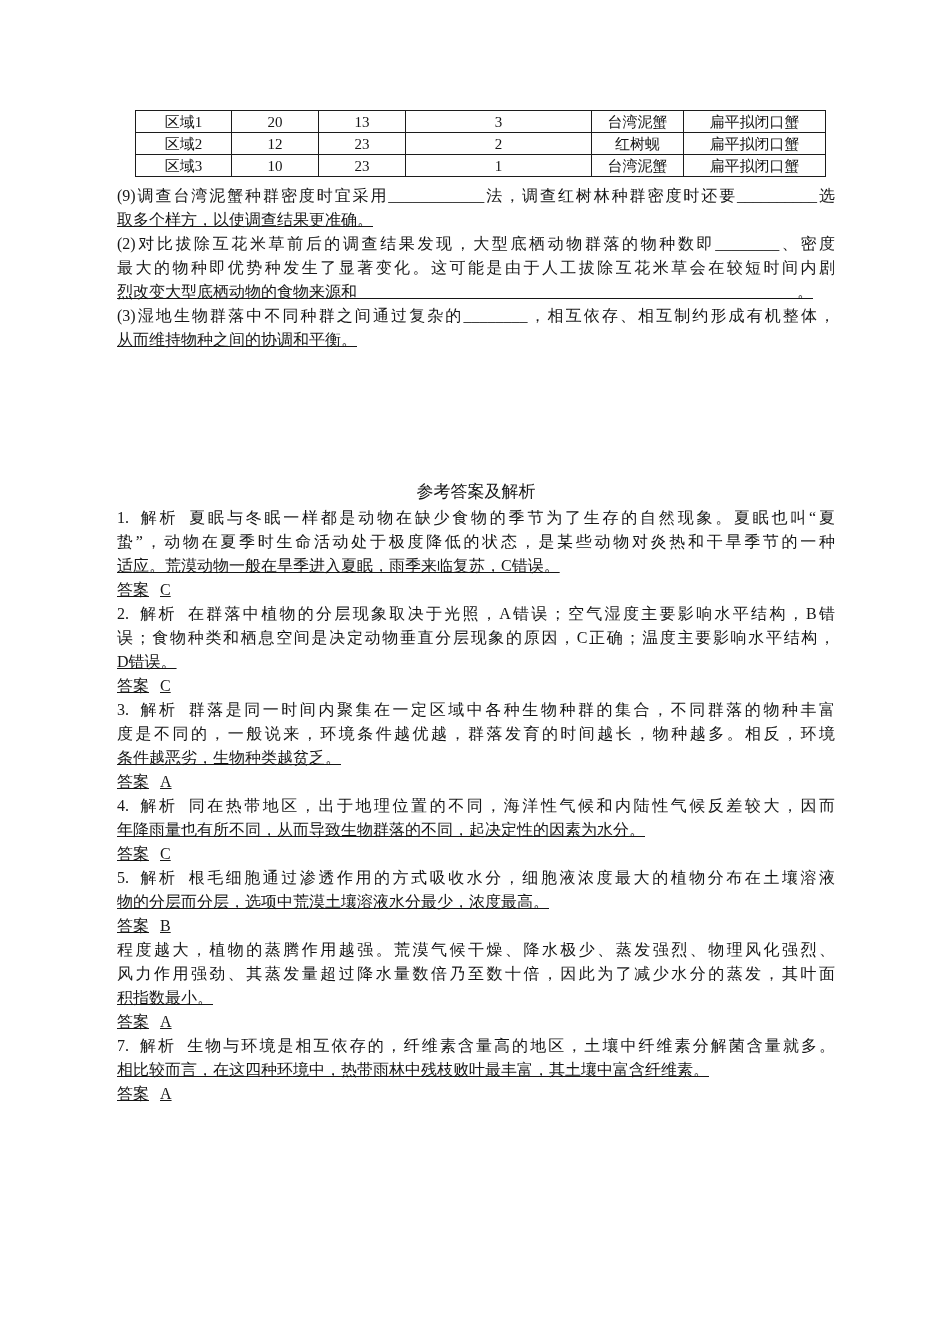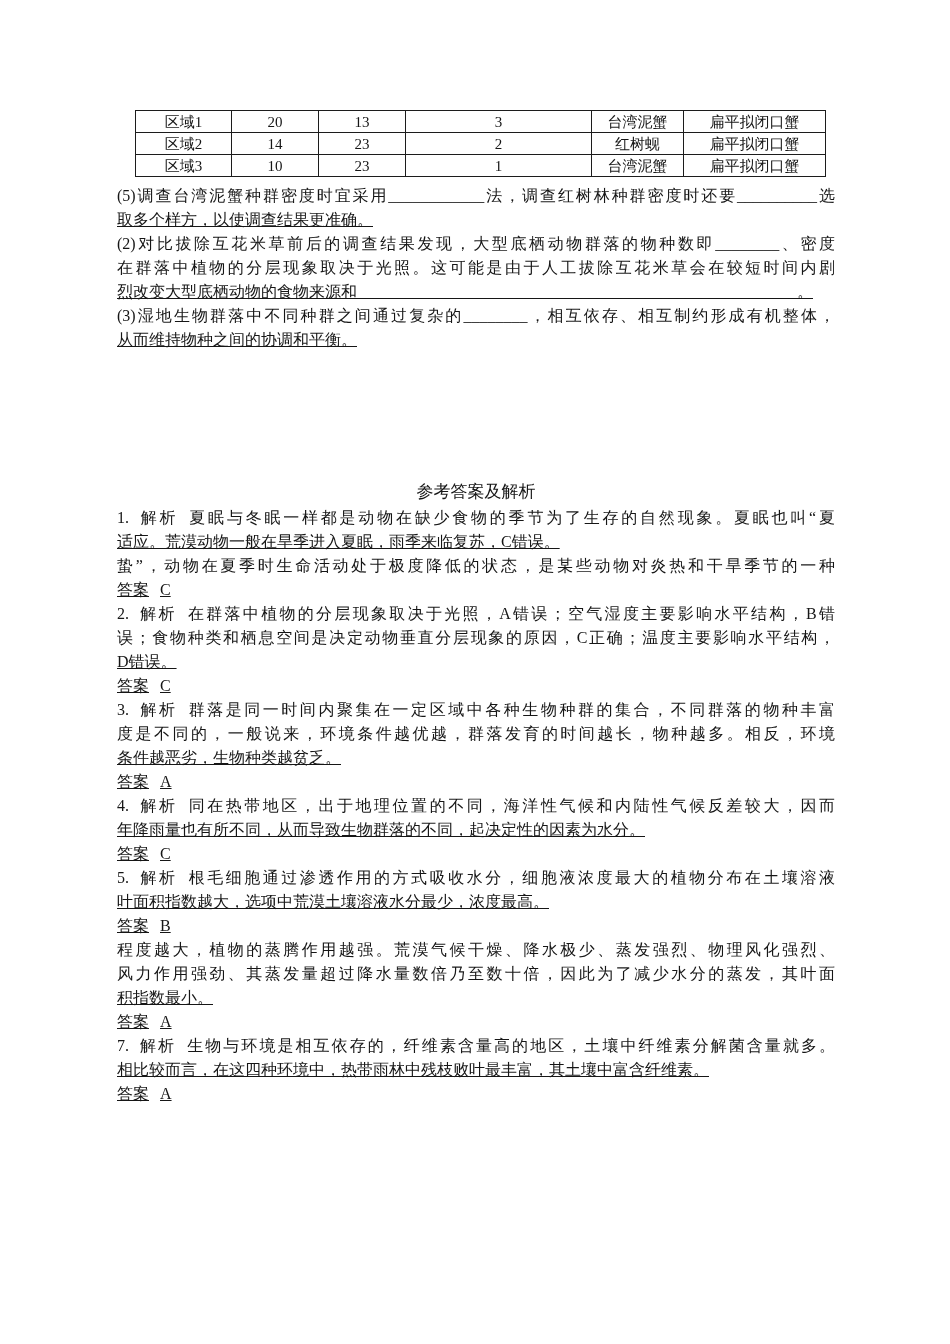--- a/index.html
+++ b/index.html
@@ -68,55 +68,55 @@
         <tr>
           <td>区域1</td>
           <td>20</td>
           <td>13</td>
           <td>3</td>
           <td>台湾泥蟹</td>
           <td>扁平拟闭口蟹</td>
         </tr>
         <tr>
           <td>区域2</td>
-          <td>14</td>
+          <td>12</td>
           <td>23</td>
           <td>2</td>
           <td>红树蚬</td>
           <td>扁平拟闭口蟹</td>
         </tr>
         <tr>
           <td>区域3</td>
           <td>10</td>
           <td>23</td>
           <td>1</td>
           <td>台湾泥蟹</td>
           <td>扁平拟闭口蟹</td>
         </tr>
       </tbody>
     </table>
 
     <div class="questions">
-      <div class="line">(5)调查台湾泥蟹种群密度时宜采用____________法，调查红树林种群密度时还要__________选</div>
+      <div class="line">(9)调查台湾泥蟹种群密度时宜采用____________法，调查红树林种群密度时还要__________选</div>
       <div class="line end">取多个样方，以使调查结果更准确。</div>
       <div class="line">(2)对比拔除互花米草前后的调查结果发现，大型底栖动物群落的物种数即________、密度</div>
-      <div class="line">在群落中植物的分层现象取决于光照。这可能是由于人工拔除互花米草会在较短时间内剧</div>
+      <div class="line">最大的物种即优势种发生了显著变化。这可能是由于人工拔除互花米草会在较短时间内剧</div>
       <div class="line end">烈改变大型底栖动物的食物来源和_______________________________________________________。</div>
       <div class="line">(3)湿地生物群落中不同种群之间通过复杂的________，相互依存、相互制约形成有机整体，</div>
       <div class="line end">从而维持物种之间的协调和平衡。</div>
     </div>
 
     <div class="heading">参考答案及解析</div>
 
     <div class="answers">
 
       <div class="ans-item">
         <div class="line"><span class="num">1.</span><span class="lbl">解析</span><span>夏眠与冬眠一样都是动物在缺少食物的季节为了生存的自然现象。夏眠也叫“夏</span></div>
+        <div class="line">蛰”，动物在夏季时生命活动处于极度降低的状态，是某些动物对炎热和干旱季节的一种</div>
         <div class="line end">适应。荒漠动物一般在旱季进入夏眠，雨季来临复苏，C错误。</div>
-        <div class="line">蛰”，动物在夏季时生命活动处于极度降低的状态，是某些动物对炎热和干旱季节的一种</div>
         <div class="line end"><span class="ans-lbl">答案</span><span>C</span></div>
       </div>
 
       <div class="ans-item">
         <div class="line"><span class="num">2.</span><span class="lbl">解析</span><span>在群落中植物的分层现象取决于光照，A错误；空气湿度主要影响水平结构，B错</span></div>
         <div class="line">误；食物种类和栖息空间是决定动物垂直分层现象的原因，C正确；温度主要影响水平结构，</div>
         <div class="line end">D错误。</div>
         <div class="line end"><span class="ans-lbl">答案</span><span>C</span></div>
       </div>
 
@@ -128,21 +128,21 @@
       </div>
 
       <div class="ans-item">
         <div class="line"><span class="num">4.</span><span class="lbl">解析</span><span>同在热带地区，出于地理位置的不同，海洋性气候和内陆性气候反差较大，因而</span></div>
         <div class="line end">年降雨量也有所不同，从而导致生物群落的不同，起决定性的因素为水分。</div>
         <div class="line end"><span class="ans-lbl">答案</span><span>C</span></div>
       </div>
 
       <div class="ans-item">
         <div class="line"><span class="num">5.</span><span class="lbl">解析</span><span>根毛细胞通过渗透作用的方式吸收水分，细胞液浓度最大的植物分布在土壤溶液</span></div>
-        <div class="line end">叶面积指数越大，选项中荒漠土壤溶液水分最少，浓度最高。</div>
+        <div class="line end">物的分层而分层，选项中荒漠土壤溶液水分最少，浓度最高。</div>
         <div class="line end"><span class="ans-lbl">答案</span><span>B</span></div>
       </div>
 
       <div class="ans-item">
         <div class="line">程度越大，植物的蒸腾作用越强。荒漠气候干燥、降水极少、蒸发强烈、物理风化强烈、</div>
         <div class="line">风力作用强劲、其蒸发量超过降水量数倍乃至数十倍，因此为了减少水分的蒸发，其叶面</div>
         <div class="line end">积指数最小。</div>
         <div class="line end"><span class="ans-lbl">答案</span><span>A</span></div>
       </div>
 

